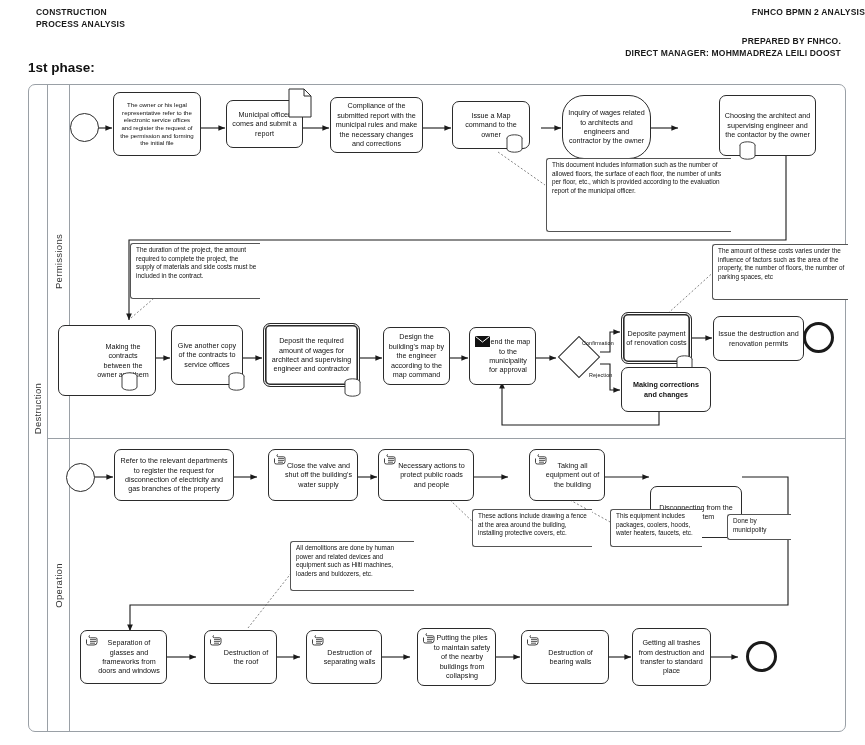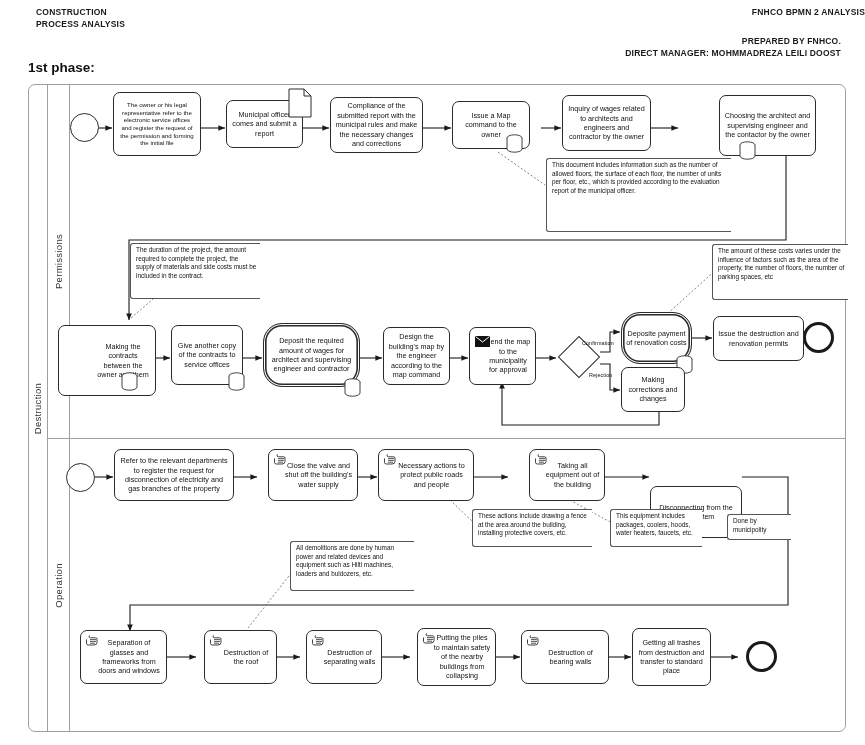--- a/index.html
+++ b/index.html
@@ -45,21 +45,21 @@
   
   #wires{position:absolute;left:0;top:0;width:865px;height:745px;pointer-events:none;}
 
   
   .node{position:absolute;box-sizing:border-box;background:#fff;}
   .task{
     border:1px solid #2b2b2b;border-radius:7px;
     display:flex;align-items:center;justify-content:center;text-align:center;
     font-size:7.2px;line-height:9.4px;color:#111;padding:3px 4px;
   }
-  .task.sub{border-radius:19px;box-shadow:0 0 0 1px #fff inset, 0 0 0 2.6px #2b2b2b inset;}
+  .task.sub{border-radius:7px;box-shadow:0 0 0 1px #fff inset, 0 0 0 2.6px #2b2b2b inset;}
   .task .lbl{display:block;width:100%;}
   .task.icon-pad .lbl{padding-left:11px;}
 
   .tiny{font-size:6.1px;line-height:7.6px;}
 
   
   .event{border-radius:50%;background:#fff;}
   .ev-start{border:1.4px solid #2b2b2b;}
   .ev-end{border:3px solid #1a1a1a;}
 
@@ -212,21 +212,21 @@
 <div class="node task" style="left:452px;top:101px;width:78px;height:48px;">
   <span class="lbl">Issue a Map command to the owner</span>
 </div>
 <div class="cyl" style="left:506px;top:134px;">
   <svg width="17" height="19" viewBox="0 0 17 19">
       <ellipse cx="8.5" cy="4" rx="7.5" ry="3.2" fill="#fff" stroke="#2b2b2b" stroke-width="0.9"></ellipse>
       <path d="M1,4 L1,15 A7.5,3.2 0 0 0 16,15 L16,4" fill="#fff" stroke="#2b2b2b" stroke-width="0.9"></path>
     </svg>
 </div>
 
-<div class="node task" style="left:562px;top:95px;width:89px;height:56px;">
+<div class="node task" style="left:562px;top:95px;width:89px;height:64px;border-radius:22px;">
   <span class="lbl">Inquiry of wages related to architects and engineers and contractor by the owner</span>
 </div>
 
 <div class="node task" style="left:679px;top:95px;width:97px;height:61px;margin-left:40px;">
   <span class="lbl">Choosing the architect and supervising engineer and the contactor by the owner</span>
 </div>
 <div class="cyl" style="left:739px;top:141px;">
   <svg width="17" height="19" viewBox="0 0 17 19">
       <ellipse cx="8.5" cy="4" rx="7.5" ry="3.2" fill="#fff" stroke="#2b2b2b" stroke-width="0.9"></ellipse>
       <path d="M1,4 L1,15 A7.5,3.2 0 0 0 16,15 L16,4" fill="#fff" stroke="#2b2b2b" stroke-width="0.9"></path>
@@ -286,21 +286,21 @@
   <svg width="17" height="19" viewBox="0 0 17 19">
       <ellipse cx="8.5" cy="4" rx="7.5" ry="3.2" fill="#fff" stroke="#2b2b2b" stroke-width="0.9"></ellipse>
       <path d="M1,4 L1,15 A7.5,3.2 0 0 0 16,15 L16,4" fill="#fff" stroke="#2b2b2b" stroke-width="0.9"></path>
     </svg>
 </div>
 
 <div class="node task" style="left:713px;top:316px;width:91px;height:45px;">
   <span class="lbl">Issue the destruction and renovation permits</span>
 </div>
 
-<div class="node task" style="left:621px;top:367px;width:64px;height:45px;">
+<div class="node task" style="left:621px;top:367px;width:90px;height:45px;font-weight:bold;">
   <span class="lbl">Making corrections and changes</span>
 </div>
 
 <div class="note" style="left:130px;top:243px;width:130px;height:56px;">The duration of the project, the amount required to complete the project, the supply of materials and side costs must be included in the contract.</div>
 <div class="note" style="left:712px;top:244px;width:136px;height:56px;">The amount of these costs varies under the influence of factors such as the area of the property, the number of floors, the number of parking spaces, etc</div>
 
 <div class="node task" style="left:114px;top:449px;width:120px;height:52px;">
   <span class="lbl">Refer to the relevant departments to register the request for disconnection of electricity and gas branches of the property</span>
 </div>
 

